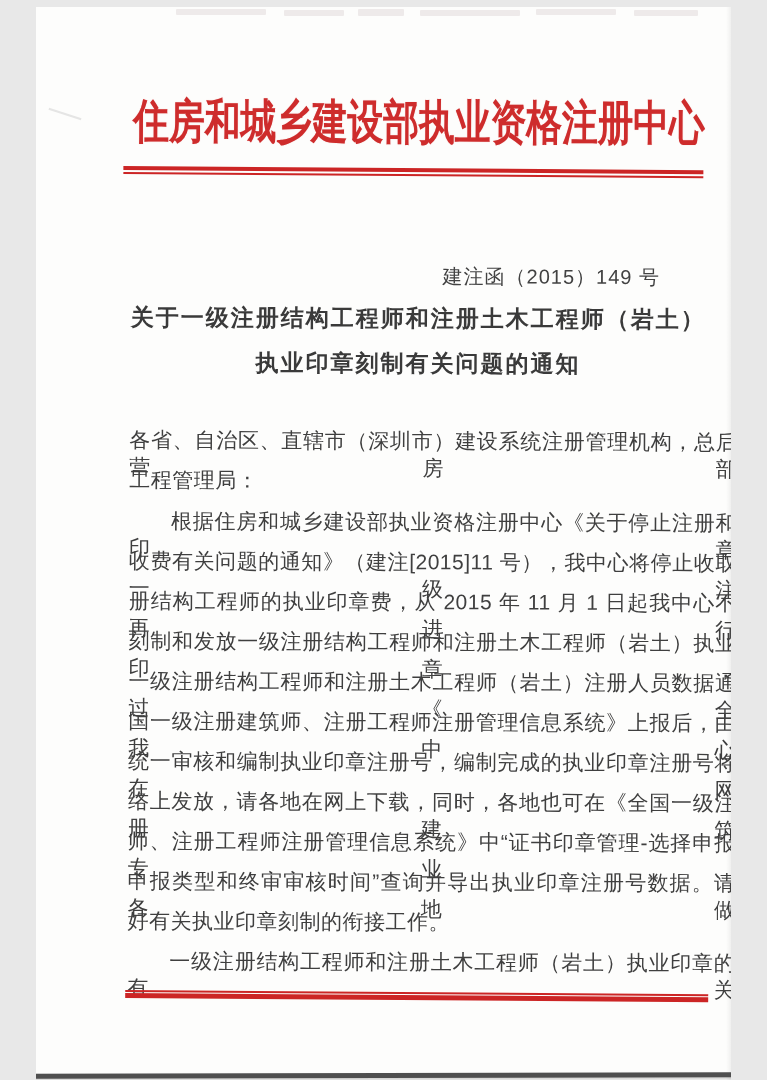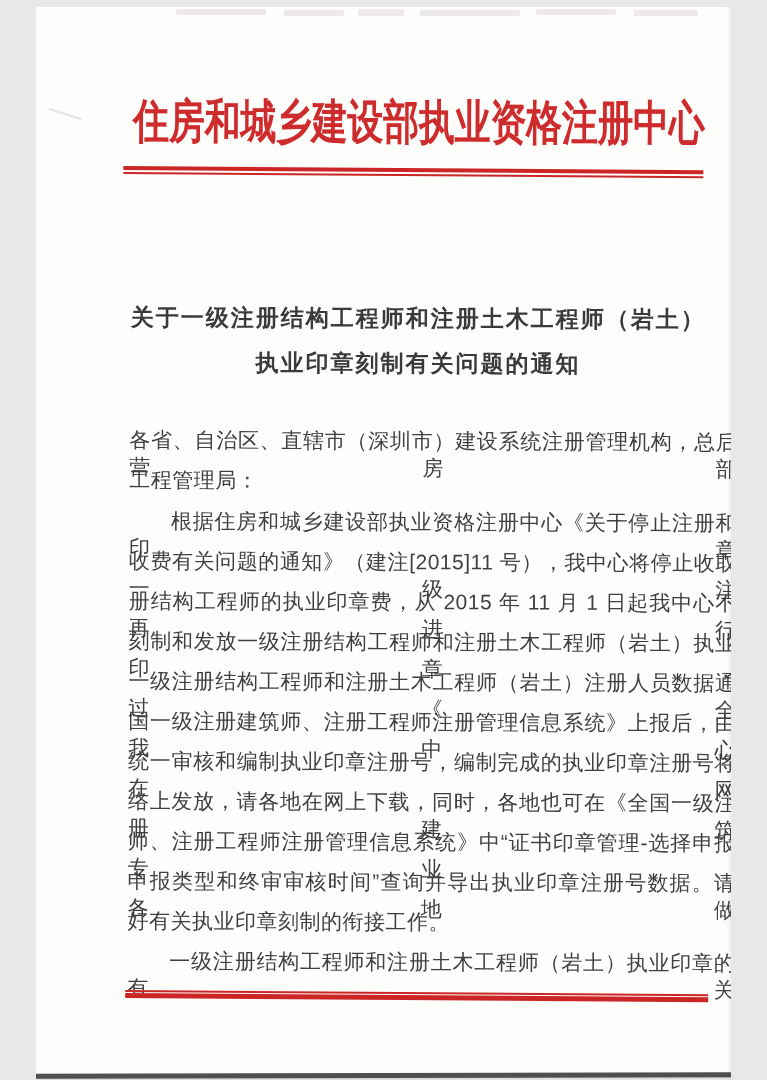--- a/index.html
+++ b/index.html
@@ -78,20 +78,21 @@
 
   <div class="tilt">
 
     <div class="letterhead">住房和城乡建设部执业资格注册中心</div>
     <div class="rule-top">
       <div class="thick"></div>
       <div class="gap"></div>
       <div class="thin"></div>
     </div>
 
+    <div class="doc-number">建注函（2015）149 号</div>
 
     <div class="notice-title title-1">关于一级注册结构工程师和注册土木工程师（岩土）</div>
     <div class="notice-title title-2">执业印章刻制有关问题的通知</div>
 
     <div class="bodyline just" style="top:420px;">各省、自治区、直辖市（深圳市）建设系统注册管理机构，总后营房部</div>
     <div class="bodyline" style="top:460px;">工程管理局：</div>
 
     <div class="bodyline just indent" style="top:501px;">根据住房和城乡建设部执业资格注册中心《关于停止注册和印章</div>
     <div class="bodyline just" style="top:541px;">收费有关问题的通知》（建注[2015]11 号），我中心将停止收取一级注</div>
     <div class="bodyline just" style="top:581px;">册结构工程师的执业印章费，从 2015 年 11 月 1 日起我中心不再进行</div>

